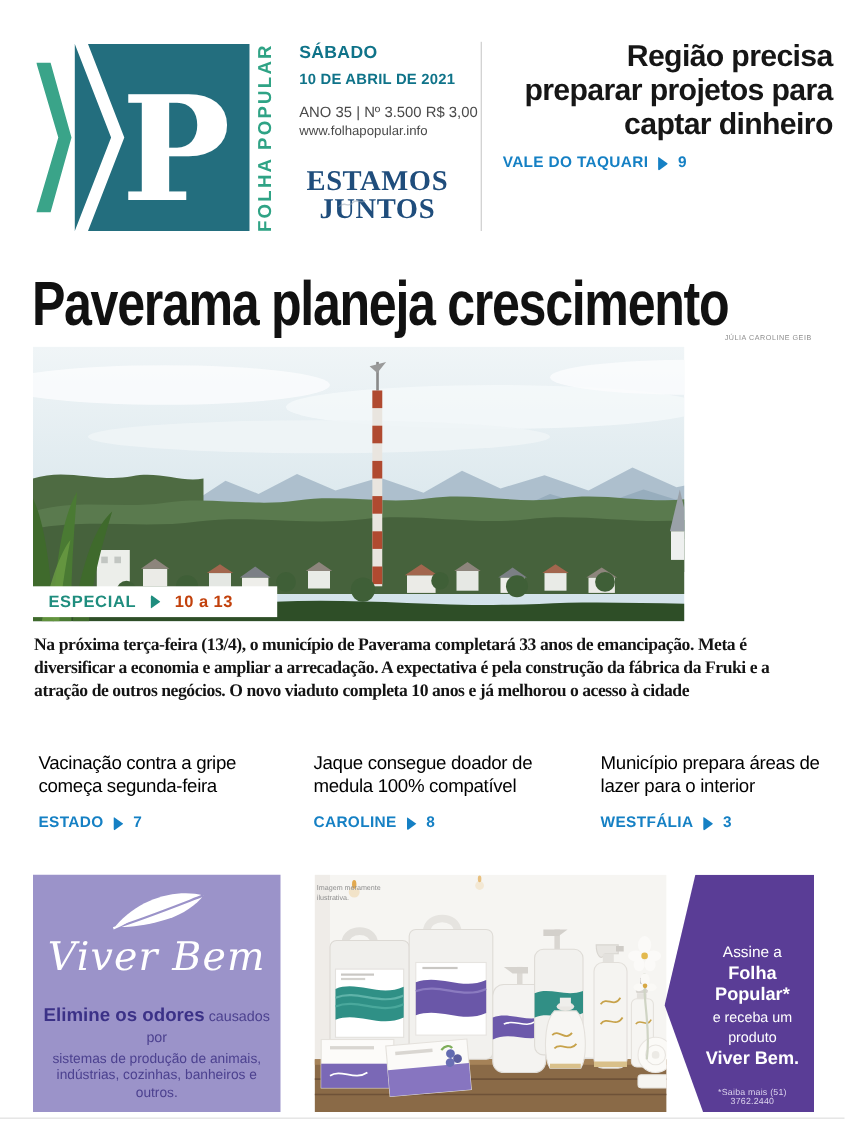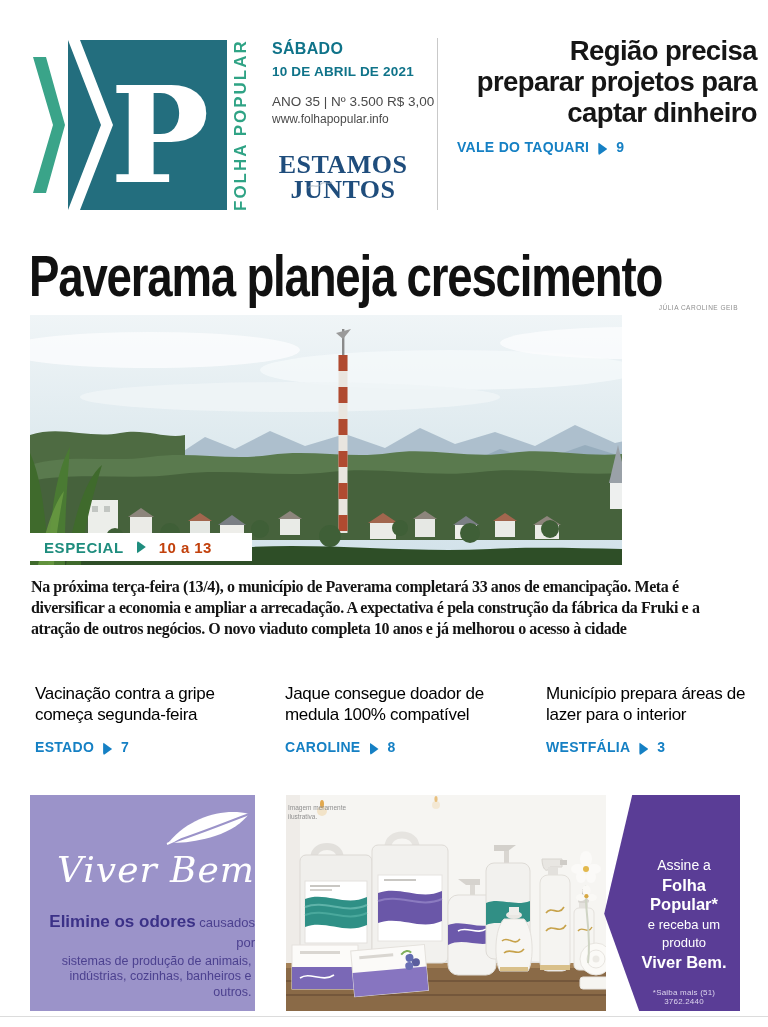--- a/index.html
+++ b/index.html
@@ -49,21 +49,21 @@
 
   
   .teaser{position:absolute;top:684px;width:215px;}
   .teaser .t-title{font-weight:normal;font-size:17px;line-height:1.22;letter-spacing:-.3px;color:#000000;}
   .teaser .section-link{margin-top:14px;}
   .teaser1{left:35px;} .teaser2{left:285px;} .teaser3{left:546px;width:205px;}
 
   
   .ad{position:absolute;left:30px;top:795px;width:710px;height:216px;overflow:hidden;}
   .ad-left{position:absolute;left:0;top:0;width:225px;height:216px;background:#9b93c9;
-     text-align:right;}
+     text-align:center;}
   .feather{margin-top:13px;width:96px;height:42px;}
   .brand{font-family:"DejaVu Serif",serif;font-style:italic;color:#ffffff;
      font-size:36px;line-height:1;margin-top:-2px;letter-spacing:1px;}
   .ad-headline{margin-top:24px;line-height:1.2;}
   .ad-headline .hb{font-weight:bold;font-size:17px;color:#3b3187;}
   .ad-headline .hs{font-size:13px;color:#4c418f;margin-top:48px;}
   .ad-body{margin:2px auto 0;width:218px;font-size:12.5px;line-height:1.25;color:#4c418f;}
   .ad-site{margin-top:16px;font-weight:bold;font-size:19px;color:#3b3187;letter-spacing:.2px;}
   .ad-mid{position:absolute;left:256px;top:0;width:320px;height:216px;}
   .ad-disclaimer{position:absolute;left:258px;top:9px;width:62px;font-size:6.5px;

